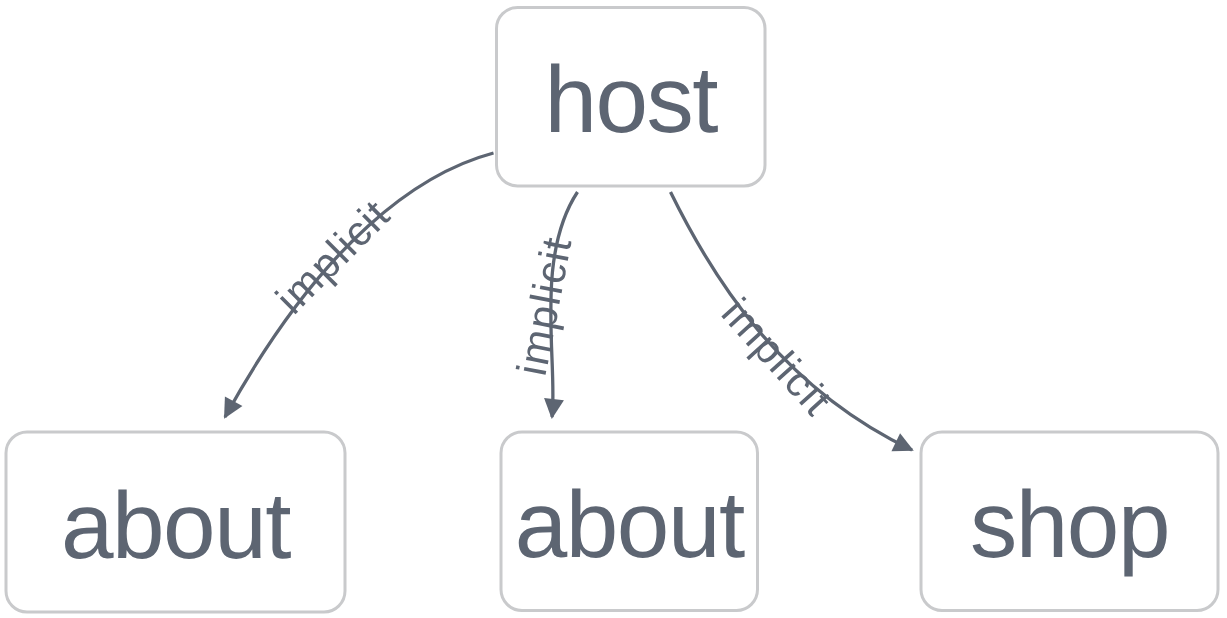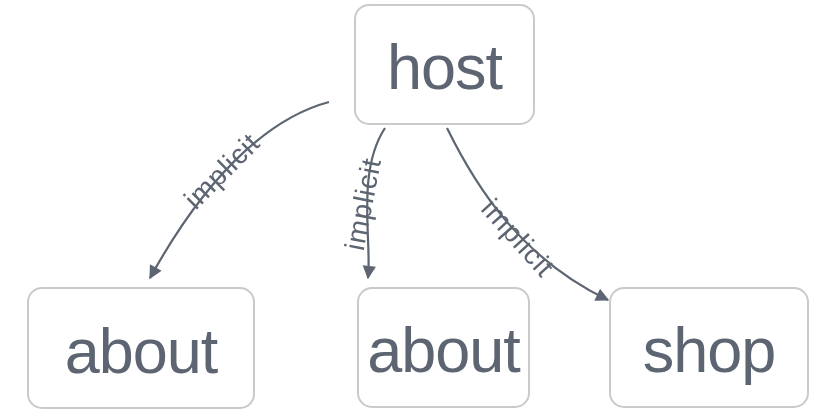--- a/index.html
+++ b/index.html
@@ -39,21 +39,20 @@
   }
   .node {
     position: absolute;
     box-sizing: border-box;
     background: var(--node-bg, #ffffff);
     border: 2px solid var(--node-border, #c9cacc);
     border-radius: 15px;
     display: flex;
     align-items: center;
     justify-content: center;
-    margin-left: 24px;
   }
   .node span {
     color: var(--text-color, #5d6572);
     font-size: 63px;
     letter-spacing: -1px;
     line-height: 1;
     padding-top: 6px;
   }
 </style>
 </head>
@@ -78,17 +77,17 @@
   <div>
       <div class="node" style="left: 330px; top: 4px; width: 181px; height: 121px;">
         <span>host</span>
       </div>
       <div class="node" style="left: 3px; top: 287px; width: 228px; height: 122px; text-align: right;">
         <span>about</span>
       </div>
       <div class="node" style="left: 333px; top: 287px; width: 173px; height: 121px;">
         <span>about</span>
       </div>
-      <div class="node" style="left: 585px; top: 287px; width: 200px; height: 121px;">
+      <div class="node" style="left: 613px; top: 287px; width: 200px; height: 121px;">
         <span>shop</span>
       </div>
     </div>
 </div>
 
 </body></html>

